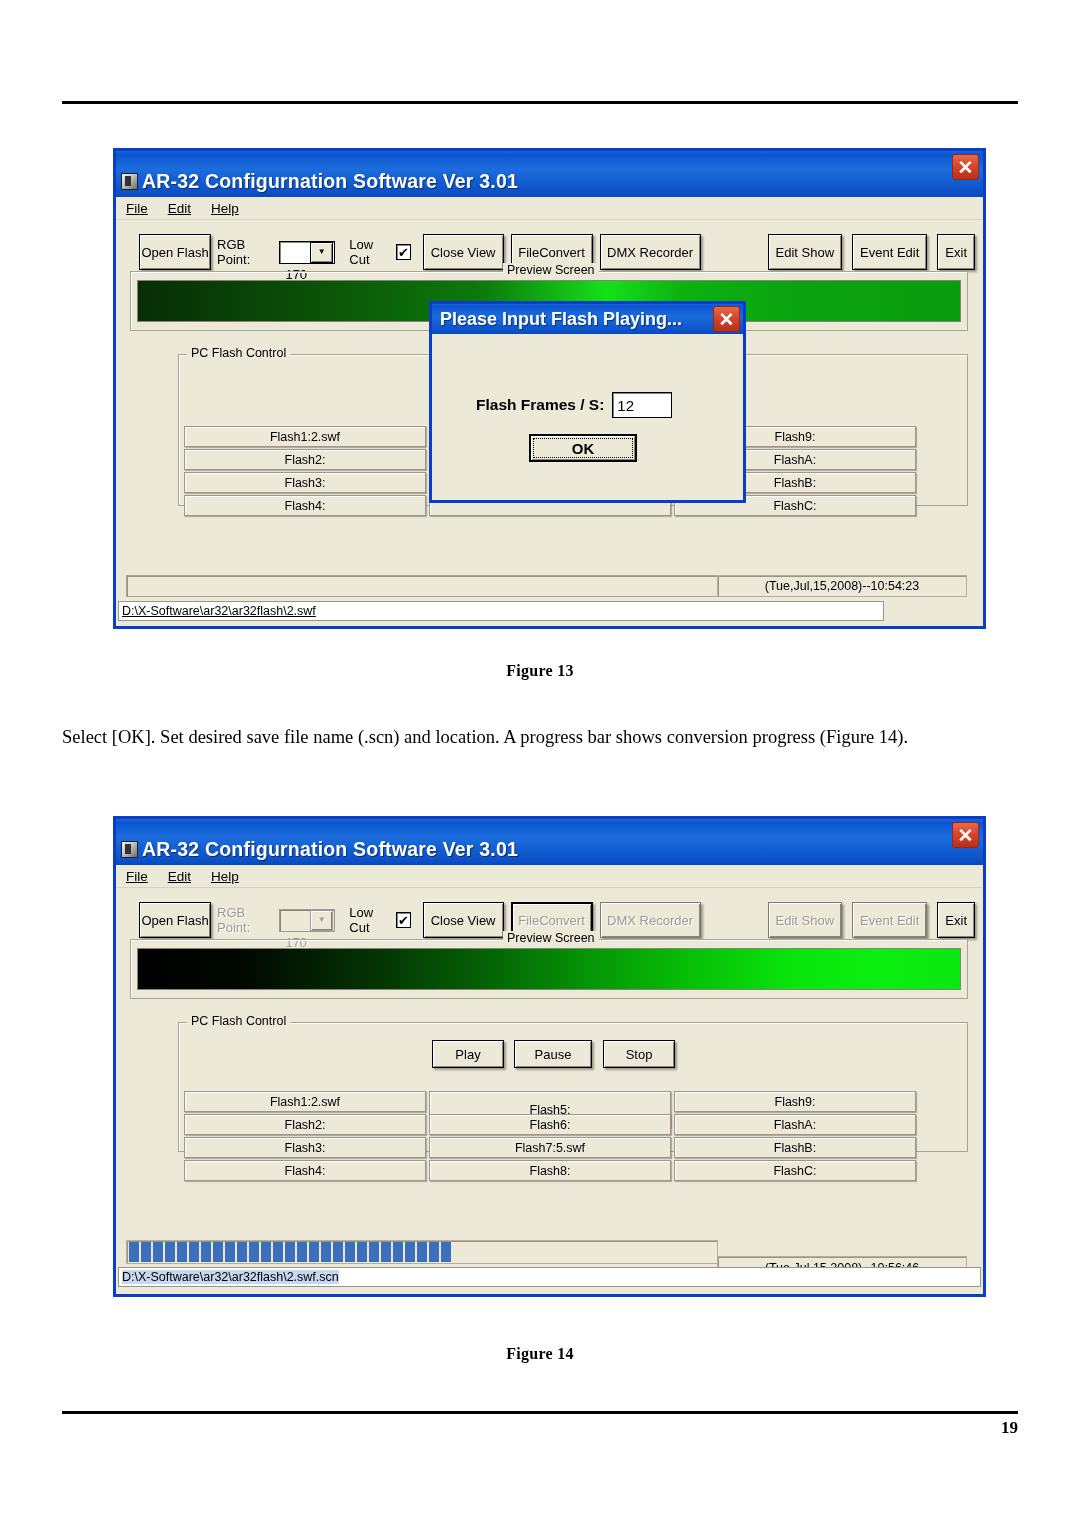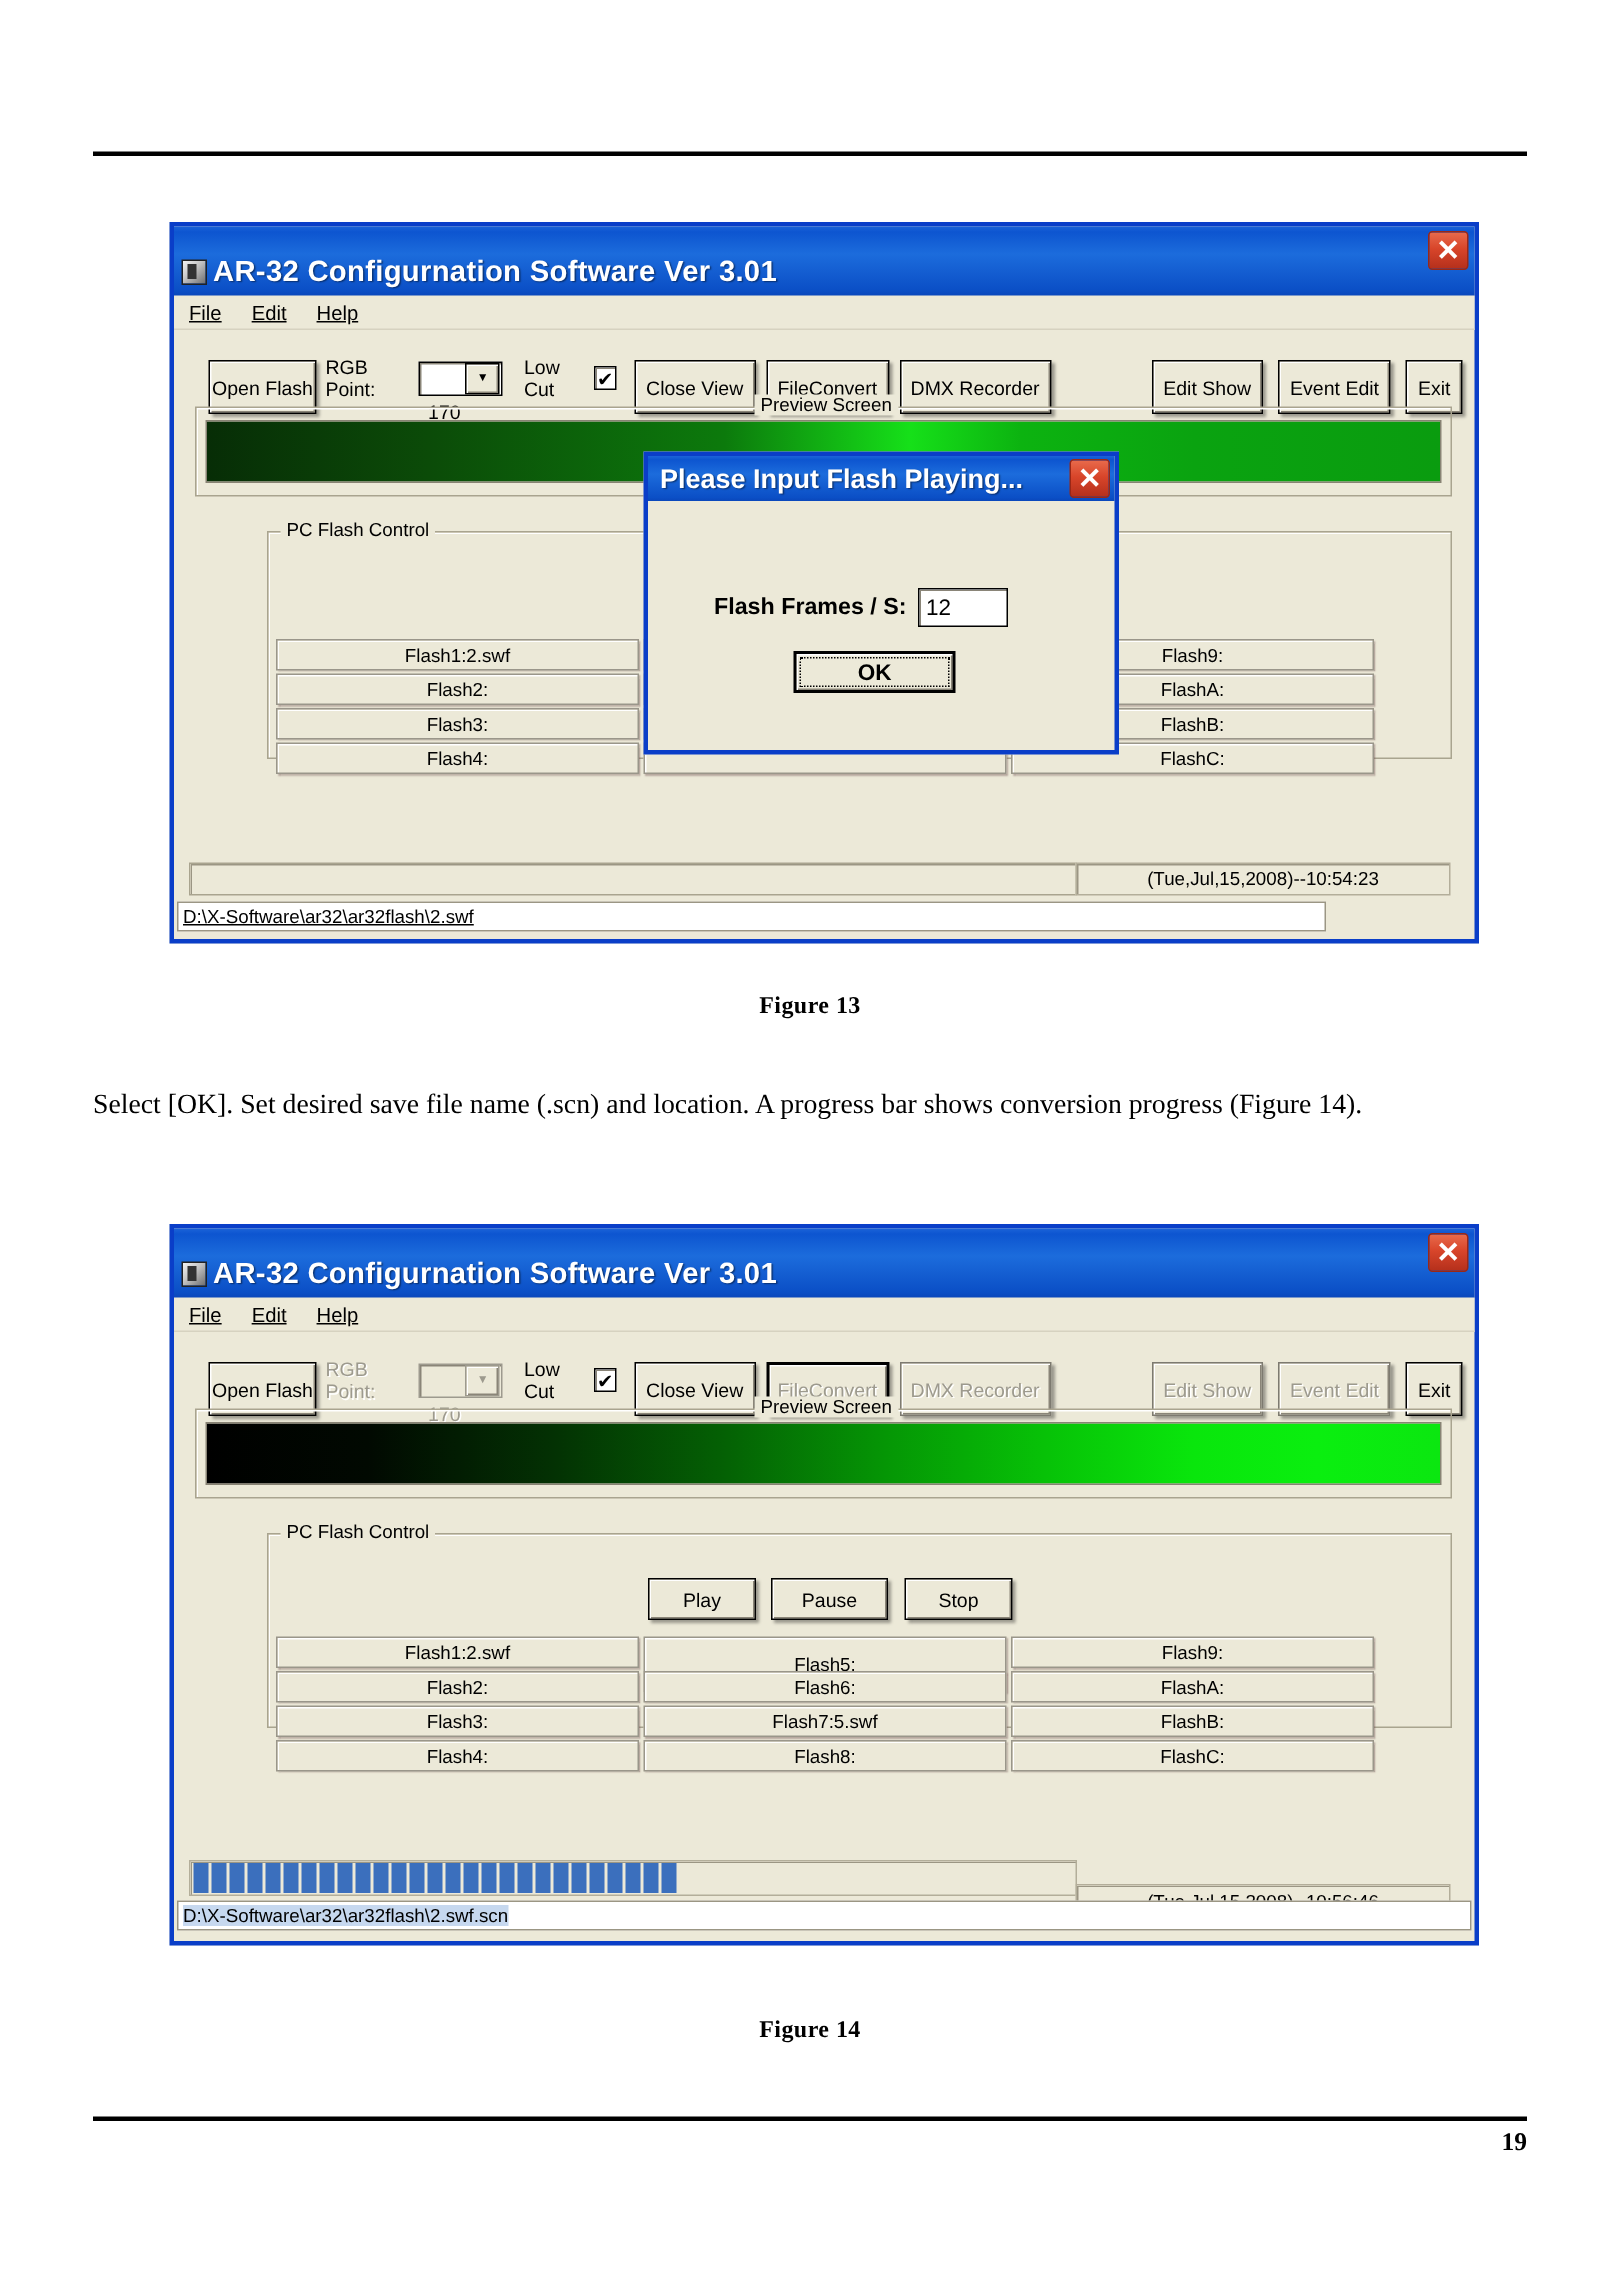--- a/index.html
+++ b/index.html
@@ -76,21 +76,21 @@
     height:52px;position:relative;padding:6px 8px 0 8px;
     display:flex;align-items:center;
   }
   .btn{
     background:#ece9d8;
     border:1px solid #000;
     box-shadow:inset 1px 1px 0 #ffffff, inset -1px -1px 0 #8a8578, 2px 2px 2px rgba(0,0,0,.35);
     font-size:13px;font-family:"Liberation Sans",sans-serif;
     display:flex;align-items:center;justify-content:center;
     height:36px;box-sizing:border-box;color:#000;
-    white-space:nowrap;padding:0 7px;margin-top:12px;
+    white-space:nowrap;padding:0 7px;
   }
   .btn.disabled{color:#9d9a8e;text-shadow:1px 1px 0 #ffffff;border-color:#7d7a70;}
   .btn.pressed{border:2px solid #000;}
   .tb-label{font-size:13px;font-family:"Liberation Sans",sans-serif;margin:0 4px 0 6px;}
   .tb-label.disabled{color:#9d9a8e;text-shadow:1px 1px 0 #fff;}
   .combo{
     height:23px;width:62px;background:#fff;border:1px solid #000;
     box-shadow:inset 1px 1px 0 #8a8578;
     display:flex;align-items:center;box-sizing:border-box;
   }

